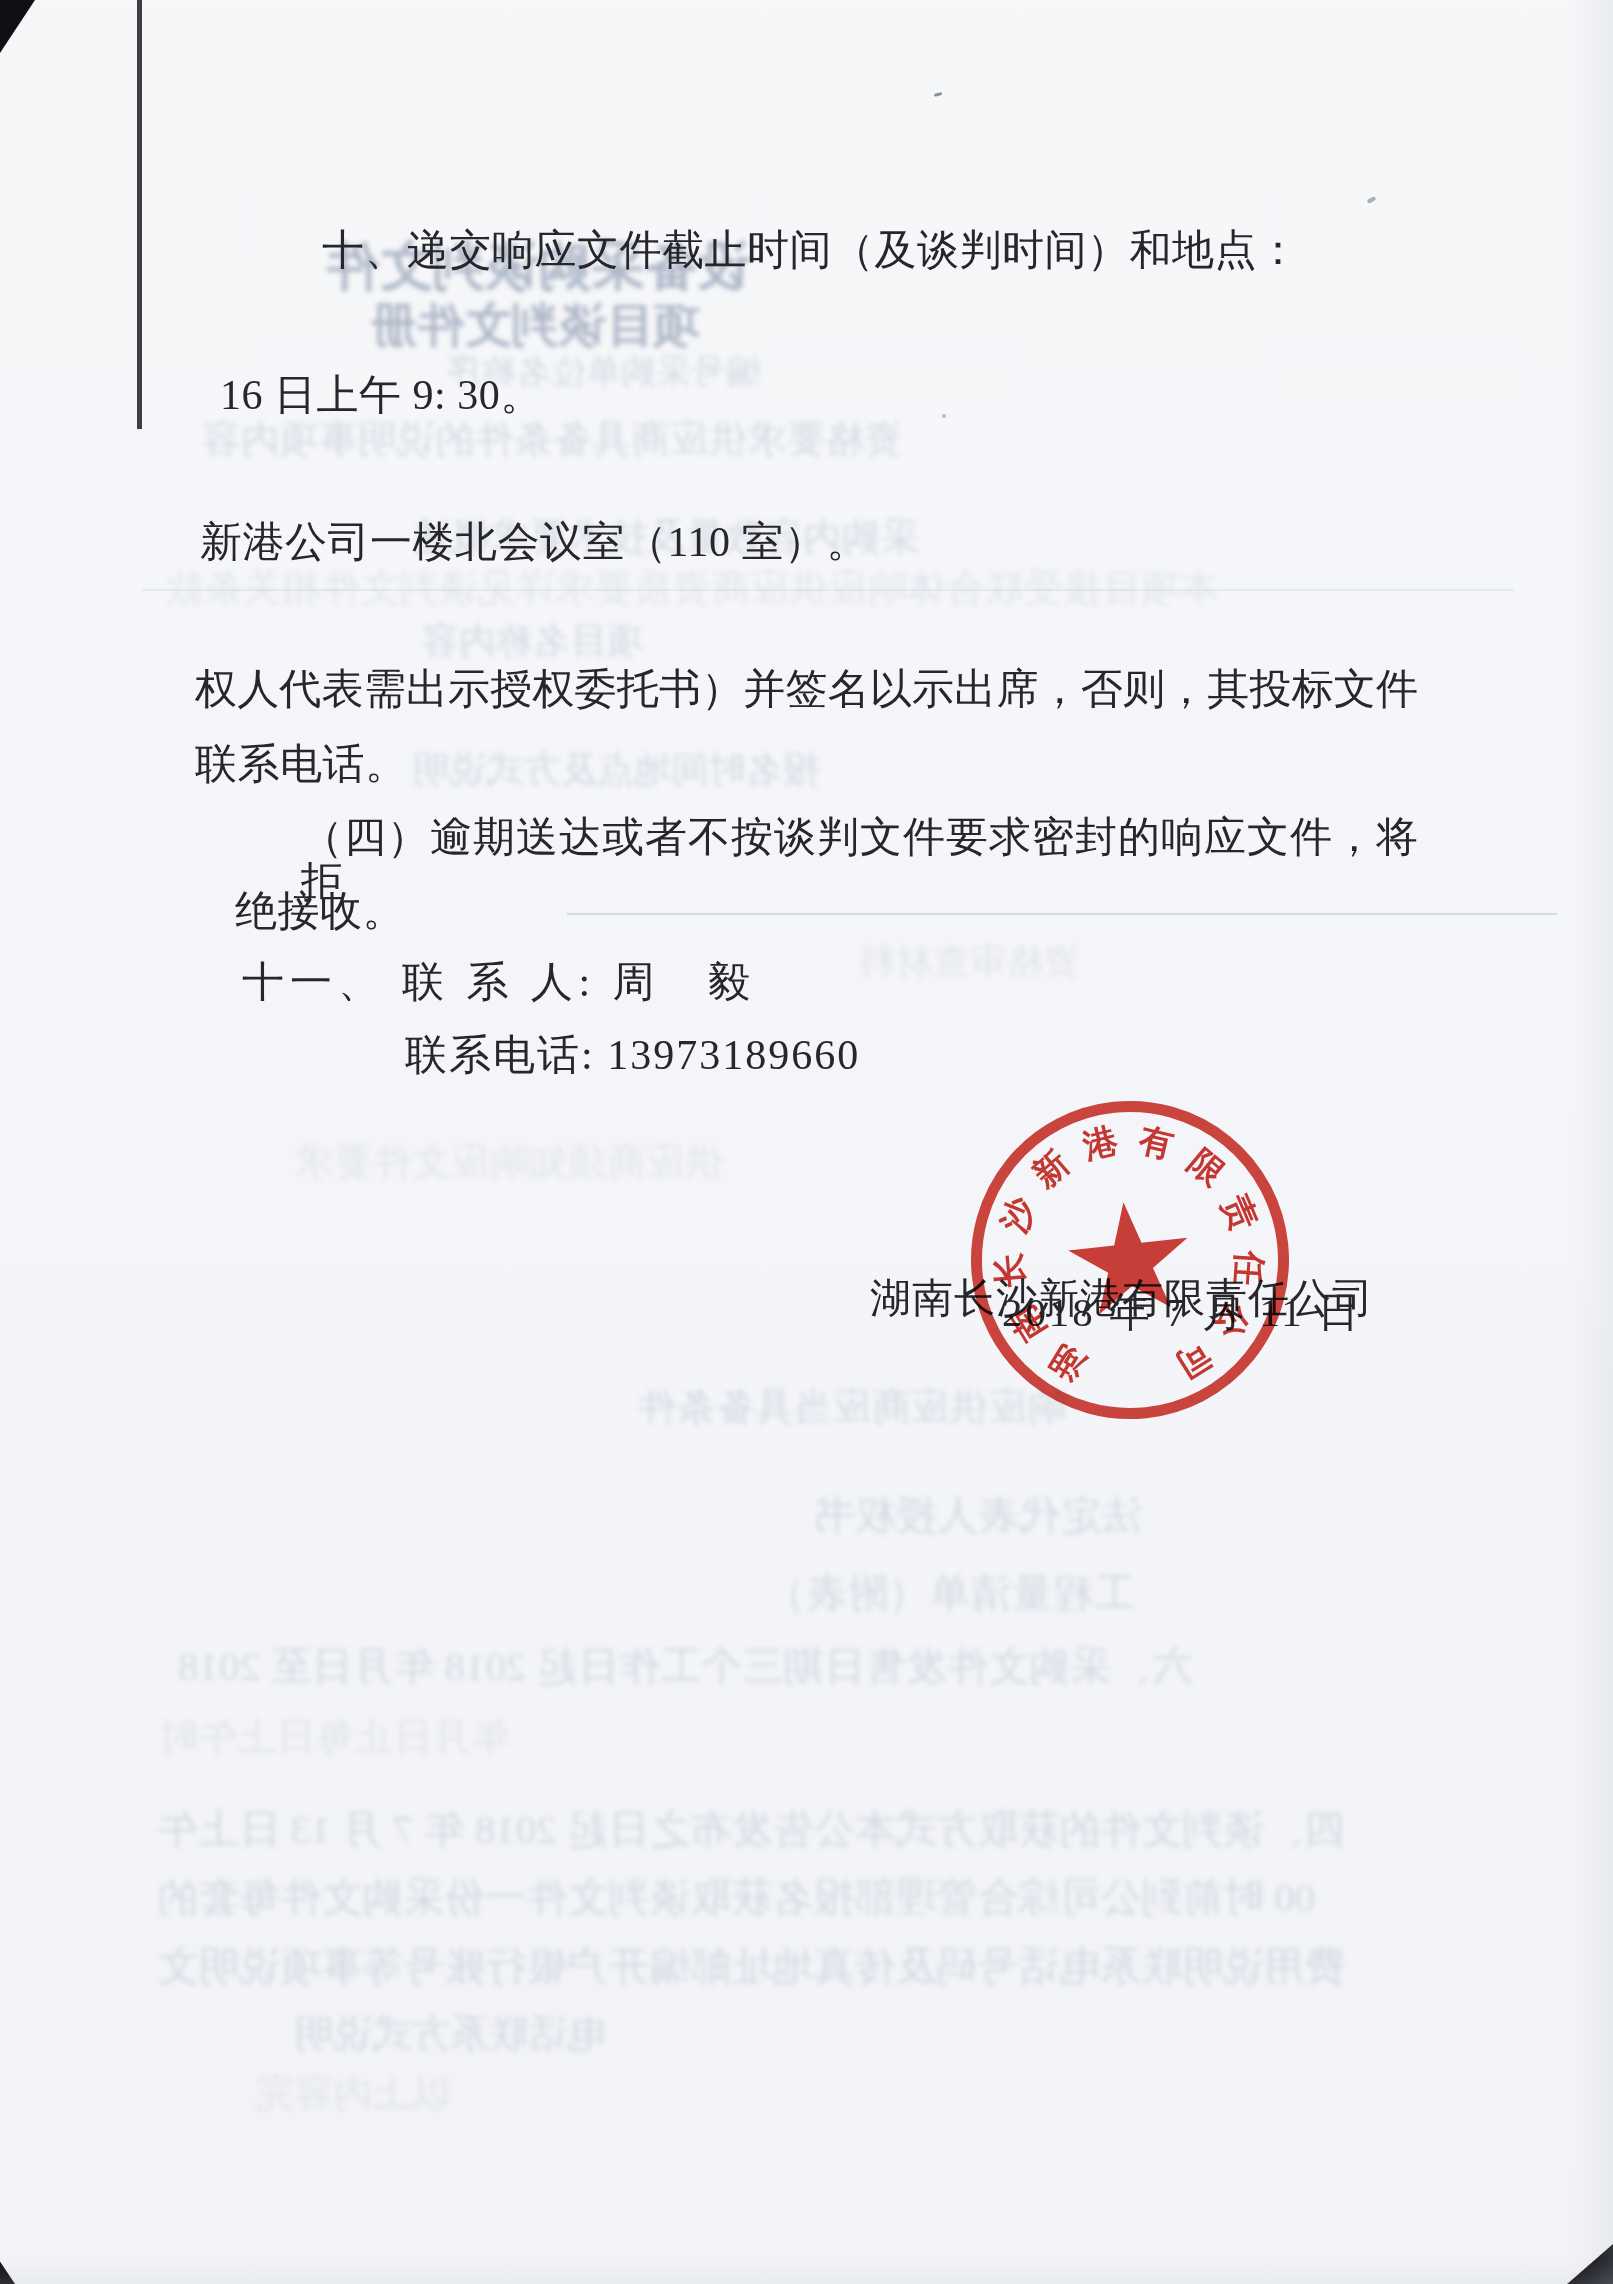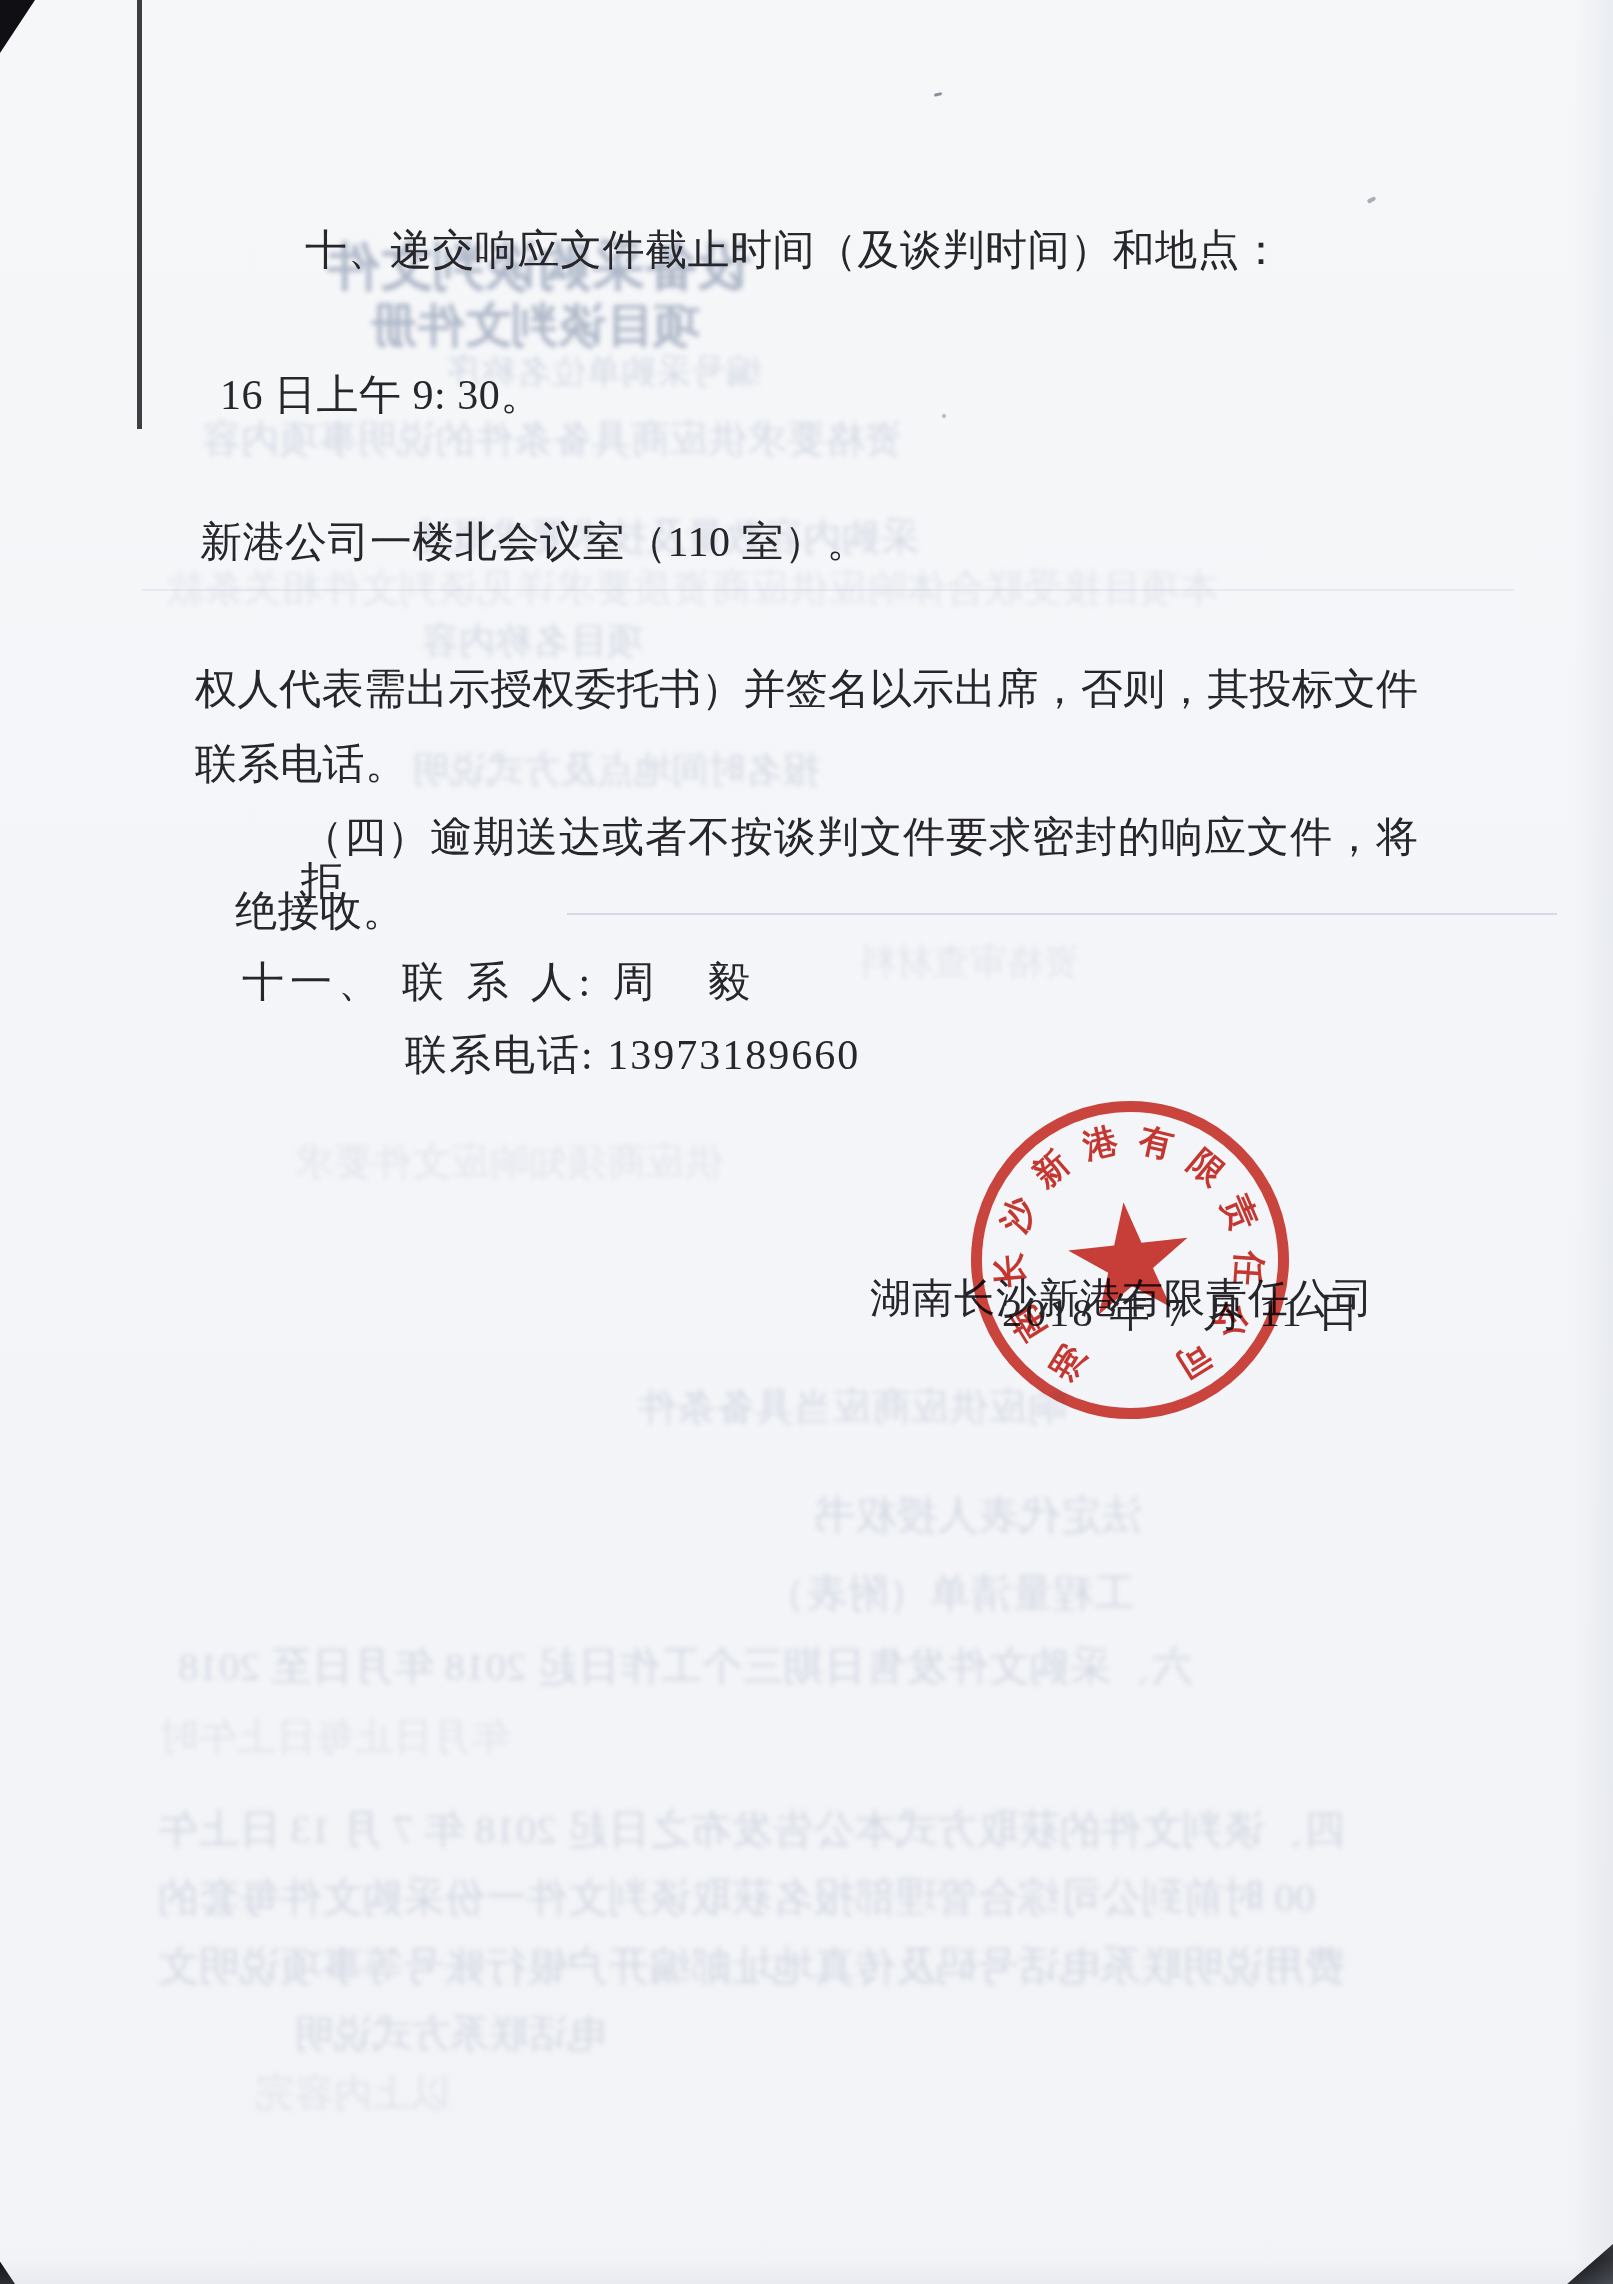--- a/index.html
+++ b/index.html
@@ -80,21 +80,21 @@
   <div class="edge-line" style="left:137px;top:0;width:4.9px;height:429px;"></div>
   <div class="speck" style="left:934px;top:93px;width:7.8px;height:2.9px;transform:rotate(-14deg);"></div>
   <div class="speck" style="left:1367px;top:198px;width:8.8px;height:3.9px;transform:rotate(-28deg);opacity:.7;"></div>
   <div class="speck" style="left:942px;top:414px;width:3.9px;height:3.9px;opacity:.6;"></div>
   <div class="corner" style="left:0;top:0;width:35px;height:53px;clip-path:polygon(0 0,100% 0,0 100%);"></div>
   <div class="corner" style="right:0;bottom:0;width:47px;height:41px;clip-path:polygon(100% 0,100% 100%,0 100%);"></div>
   <div class="corner" style="left:0;bottom:0;width:15.7px;height:23.5px;clip-path:polygon(0 0,0 100%,100% 100%);"></div>
   <div class="shade-right"></div>
   <div class="shade-bottom"></div>
 
-  <div class="tline" style="left:305px;top:228px;">十、递交响应文件截止时间（及谈判时间）和地点：</div>
+  <div class="tline" style="left:322px;top:228px;">十、递交响应文件截止时间（及谈判时间）和地点：</div>
   <div class="tline" style="left:220px;top:373px;">16 日上午 9: 30。</div>
   <div class="tline" style="left:200px;top:520px;">新港公司一楼北会议室（110 室）。</div>
   <div class="tline just" style="left:195px;top:667px;width:1223px;">权人代表需出示授权委托书）并签名以示出席，否则，其投标文件</div>
   <div class="tline" style="left:195px;top:742px;">联系电话。</div>
   <div class="tline just" style="left:301px;top:815px;width:1117px;">（四）逾期送达或者不按谈判文件要求密封的响应文件，将拒</div>
   <div class="tline" style="left:195px;top:889px;margin-left:40px;">绝接收。</div>
   <div class="tline" style="left:242px;top:960px;letter-spacing:5.9px;">十一、 联 系 人:  周　毅</div>
   <div class="tline" style="left:405px;top:1033px;letter-spacing:2px;">联系电话: 13973189660</div>
 
   <div class="tline" style="left:870px;top:1276px;font-size:41px;letter-spacing:1px;">湖南长沙新港有限责任公司</div>

